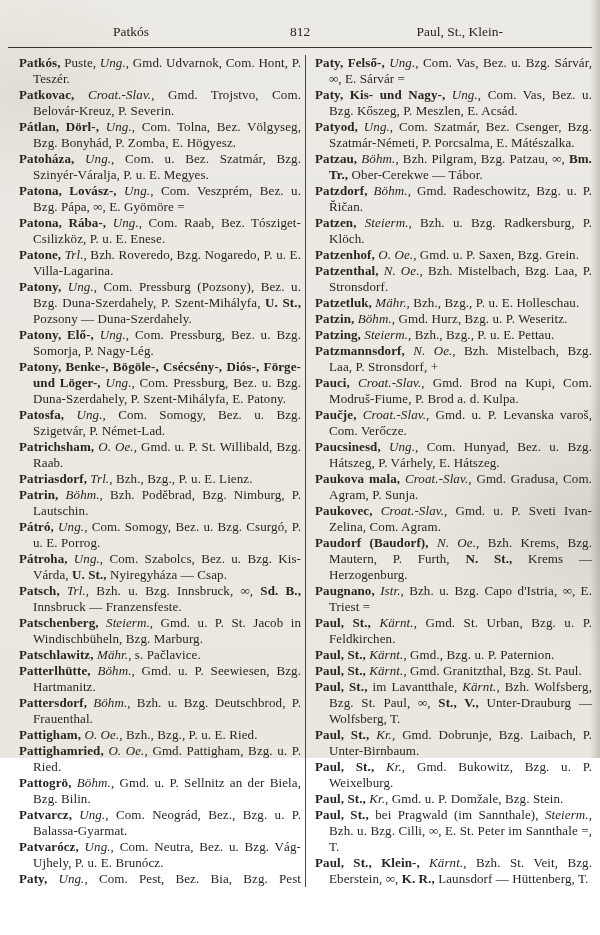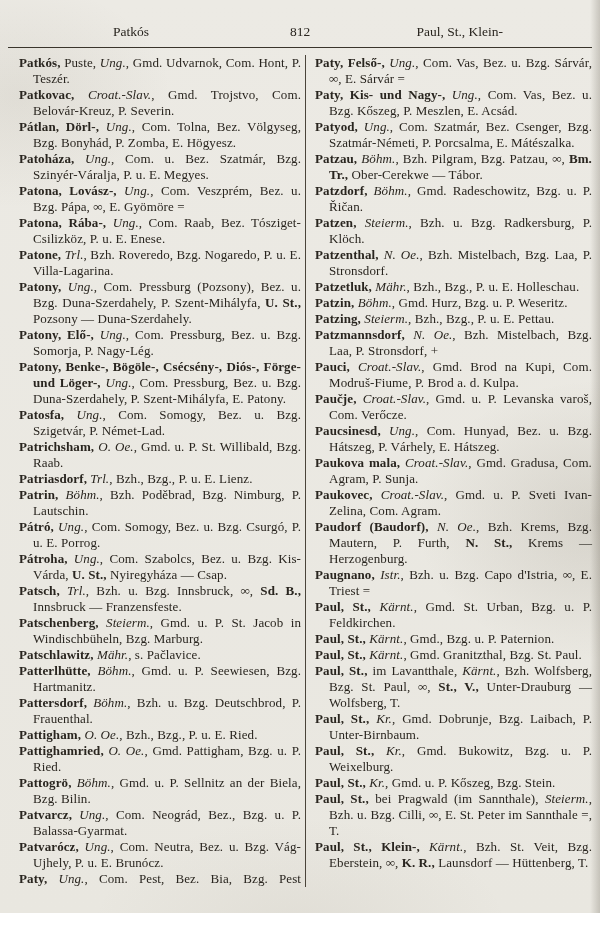--- a/index.html
+++ b/index.html
@@ -1,18 +1,18 @@
 <!DOCTYPE html>
 <html><head>
 <meta charset="utf-8">
 <style>
   html,body{margin:0;padding:0;}
   body{width:600px;height:935px;overflow:hidden;
        font-family:"Liberation Serif","DejaVu Serif",serif;}
-  .page{position:relative;width:600px;height:913px;color:#29251f;
+  .page{position:relative;width:600px;height:758px;color:#29251f;
     background:
       radial-gradient(ellipse 220px 160px at 18px 96px, rgba(120,110,90,.10), transparent 70%),
       radial-gradient(ellipse 260px 200px at 598px 520px, rgba(90,80,60,.14), transparent 70%),
       radial-gradient(ellipse 300px 160px at 300px 930px, rgba(120,110,90,.08), transparent 70%),
       linear-gradient(#eceae4,#e9e7e0);
   }
   .page::after{content:"";position:absolute;top:0;right:0;width:10px;height:100%;
     background:linear-gradient(to right, rgba(70,62,48,0), rgba(70,62,48,.22));
     pointer-events:none;}
   .header{position:relative;height:44px;font-size:13.5px;}
@@ -70,36 +70,37 @@
         <div class="entry"><span class="bold">Paty,</span><span> </span><span class="italic">Ung.</span><span>, Com. Pest, Bez. Bia, Bzg. Pest Umgebg., </span><span class="posthorn">∞</span><span>, E. Torbágy =</span></div>
         <div class="entry"><span class="bold">Paty, Alsó-,</span><span> </span><span class="italic">Ung.</span><span>, Com. Vas, Bez. u. Bzg. Sárvár, P. Felső-Paty.</span></div>
       </div>
     <div class="col right" id="col-right">
         <div class="entry"><span class="bold">Paty, Felső-,</span><span> </span><span class="italic">Ung.</span><span>, Com. Vas, Bez. u. Bzg. Sárvár, </span><span class="posthorn">∞</span><span>, E. Sárvár =</span></div>
         <div class="entry"><span class="bold">Paty, Kis- und Nagy-,</span><span> </span><span class="italic">Ung.</span><span>, Com. Vas, Bez. u. Bzg. Kőszeg, P. Meszlen, E. Acsád.</span></div>
         <div class="entry"><span class="bold">Patyod,</span><span> </span><span class="italic">Ung.</span><span>, Com. Szatmár, Bez. Csenger, Bzg. Szatmár-Németi, P. Porcsalma, E. Mátészalka.</span></div>
         <div class="entry"><span class="bold">Patzau,</span><span> </span><span class="italic">Böhm.</span><span>, Bzh. Pilgram, Bzg. Patzau, </span><span class="posthorn">∞</span><span>, </span><span class="bold">Bm. Tr.,</span><span> Ober-Cerekwe — Tábor.</span></div>
         <div class="entry"><span class="bold">Patzdorf,</span><span> </span><span class="italic">Böhm.</span><span>, Gmd. Radeschowitz, Bzg. u. P. Řičan.</span></div>
         <div class="entry"><span class="bold">Patzen,</span><span> </span><span class="italic">Steierm.</span><span>, Bzh. u. Bzg. Radkersburg, P. Klöch.</span></div>
+        <div class="entry"><span class="bold">Patzenhof,</span><span> </span><span class="italic">O. Oe.</span><span>, Gmd. u. P. Saxen, Bzg. Grein.</span></div>
         <div class="entry"><span class="bold">Patzenthal,</span><span> </span><span class="italic">N. Oe.</span><span>, Bzh. Mistelbach, Bzg. Laa, P. Stronsdorf.</span></div>
         <div class="entry"><span class="bold">Patzetluk,</span><span> </span><span class="italic">Mähr.</span><span>, Bzh., Bzg., P. u. E. Holleschau.</span></div>
         <div class="entry"><span class="bold">Patzin,</span><span> </span><span class="italic">Böhm.</span><span>, Gmd. Hurz, Bzg. u. P. Weseritz.</span></div>
         <div class="entry"><span class="bold">Patzing,</span><span> </span><span class="italic">Steierm.</span><span>, Bzh., Bzg., P. u. E. Pettau.</span></div>
         <div class="entry"><span class="bold">Patzmannsdorf,</span><span> </span><span class="italic">N. Oe.</span><span>, Bzh. Mistelbach, Bzg. Laa, P. Stronsdorf, +</span></div>
         <div class="entry"><span class="bold">Pauci,</span><span> </span><span class="italic">Croat.-Slav.</span><span>, Gmd. Brod na Kupi, Com. Modruš-Fiume, P. Brod a. d. Kulpa.</span></div>
         <div class="entry"><span class="bold">Paučje,</span><span> </span><span class="italic">Croat.-Slav.</span><span>, Gmd. u. P. Levanska varoš, Com. Verőcze.</span></div>
         <div class="entry"><span class="bold">Paucsinesd,</span><span> </span><span class="italic">Ung.</span><span>, Com. Hunyad, Bez. u. Bzg. Hátszeg, P. Várhely, E. Hátszeg.</span></div>
         <div class="entry"><span class="bold">Paukova mala,</span><span> </span><span class="italic">Croat.-Slav.</span><span>, Gmd. Gradusa, Com. Agram, P. Sunja.</span></div>
         <div class="entry"><span class="bold">Paukovec,</span><span> </span><span class="italic">Croat.-Slav.</span><span>, Gmd. u. P. Sveti Ivan-Zelina, Com. Agram.</span></div>
         <div class="entry"><span class="bold">Paudorf (Baudorf),</span><span> </span><span class="italic">N. Oe.</span><span>, Bzh. Krems, Bzg. Mautern, P. Furth, </span><span class="bold">N. St.,</span><span> Krems — Herzogenburg.</span></div>
         <div class="entry"><span class="bold">Paugnano,</span><span> </span><span class="italic">Istr.</span><span>, Bzh. u. Bzg. Capo d'Istria, </span><span class="posthorn">∞</span><span>, E. Triest =</span></div>
         <div class="entry"><span class="bold">Paul, St.,</span><span> </span><span class="italic">Kärnt.</span><span>, Gmd. St. Urban, Bzg. u. P. Feldkirchen.</span></div>
         <div class="entry"><span class="bold">Paul, St.,</span><span> </span><span class="italic">Kärnt.</span><span>, Gmd., Bzg. u. P. Paternion.</span></div>
         <div class="entry"><span class="bold">Paul, St.,</span><span> </span><span class="italic">Kärnt.</span><span>, Gmd. Granitzthal, Bzg. St. Paul.</span></div>
         <div class="entry"><span class="bold">Paul, St.,</span><span> im Lavantthale, </span><span class="italic">Kärnt.</span><span>, Bzh. Wolfsberg, Bzg. St. Paul, </span><span class="posthorn">∞</span><span>, </span><span class="bold">St., V.,</span><span> Unter-Drauburg — Wolfsberg, T.</span></div>
         <div class="entry"><span class="bold">Paul, St.,</span><span> </span><span class="italic">Kr.</span><span>, Gmd. Dobrunje, Bzg. Laibach, P. Unter-Birnbaum.</span></div>
         <div class="entry"><span class="bold">Paul, St.,</span><span> </span><span class="italic">Kr.</span><span>, Gmd. Bukowitz, Bzg. u. P. Weixelburg.</span></div>
-        <div class="entry"><span class="bold">Paul, St.,</span><span> </span><span class="italic">Kr.</span><span>, Gmd. u. P. Kőszeg, Bzg. Stein.</span></div>
+        <div class="entry"><span class="bold">Paul, St.,</span><span> </span><span class="italic">Kr.</span><span>, Gmd. u. P. Domžale, Bzg. Stein.</span></div>
         <div class="entry"><span class="bold">Paul, St.,</span><span> bei Pragwald (im Sannthale), </span><span class="italic">Steierm.</span><span>, Bzh. u. Bzg. Cilli, </span><span class="posthorn">∞</span><span>, E. St. Peter im Sannthale =, T.</span></div>
         <div class="entry"><span class="bold">Paul, St., Klein-,</span><span> </span><span class="italic">Kärnt.</span><span>, Bzh. St. Veit, Bzg. Eberstein, </span><span class="posthorn">∞</span><span>, </span><span class="bold">K. R.,</span><span> Launsdorf — Hüttenberg, T.</span></div>
       </div>
   </div>
 </div>
 
 </body></html>

